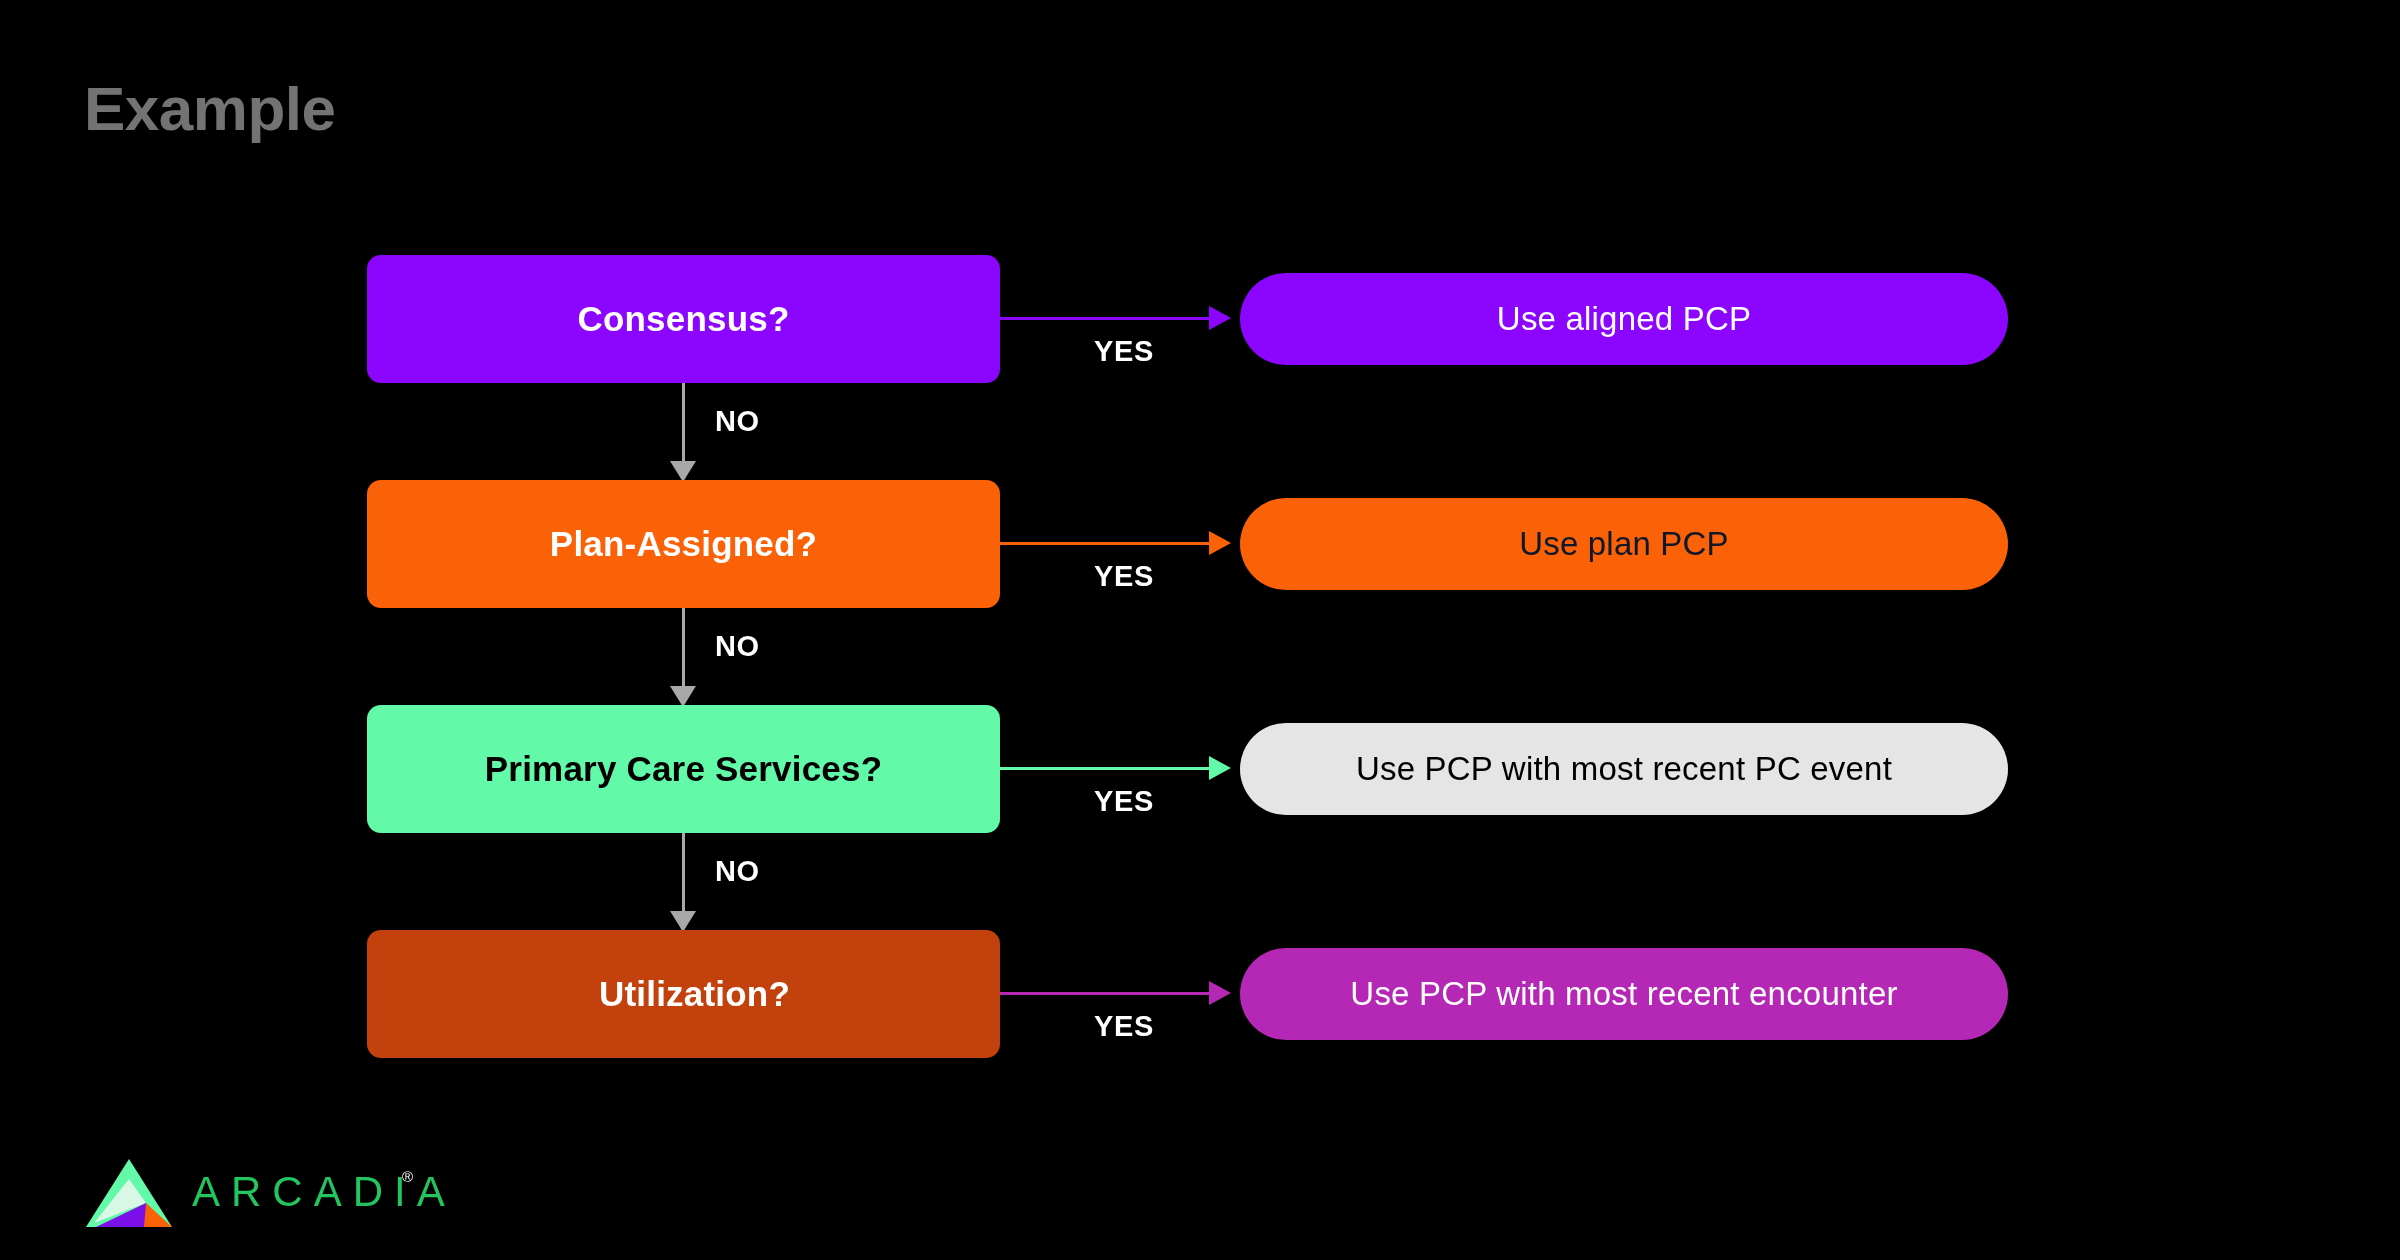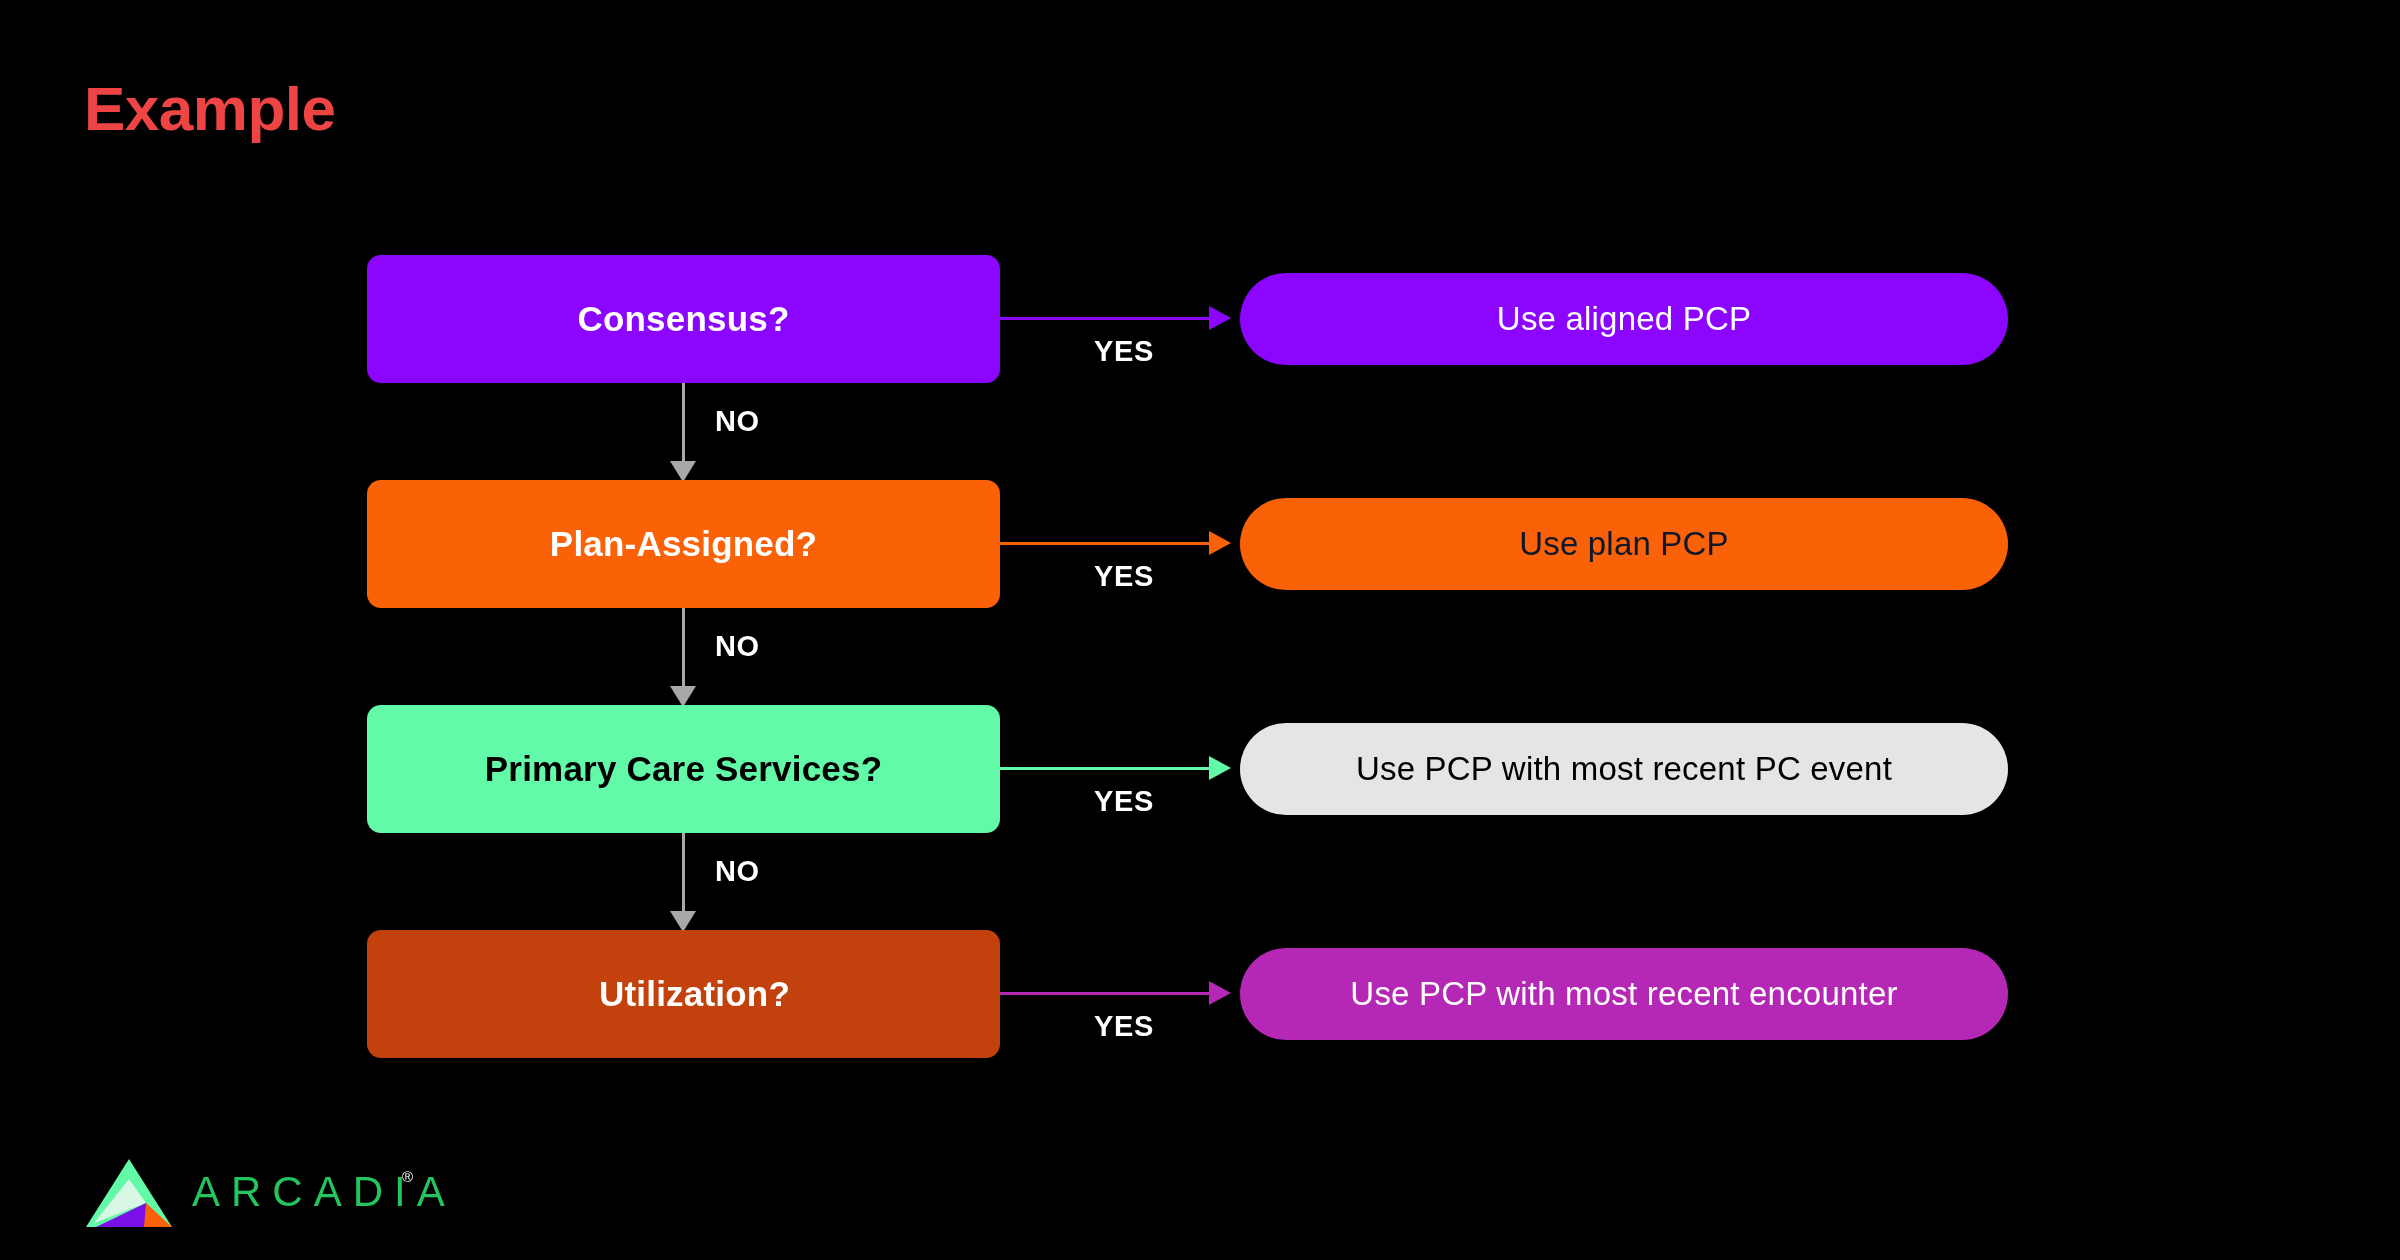--- a/index.html
+++ b/index.html
@@ -16,21 +16,21 @@
     -webkit-font-smoothing: antialiased;
   }
 
   
   #slide-title {
     position: absolute;
     left: 84px;
     top: 78px;
     font-size: 62px;
     font-weight: bold;
-    color: #ef4444;
+    color: #737373;
     letter-spacing: -0.5px;
     line-height: 1;
   }
 
   
   #flow {
     position: absolute;
     left: 0;
     top: 0;
     width: 2400px;

